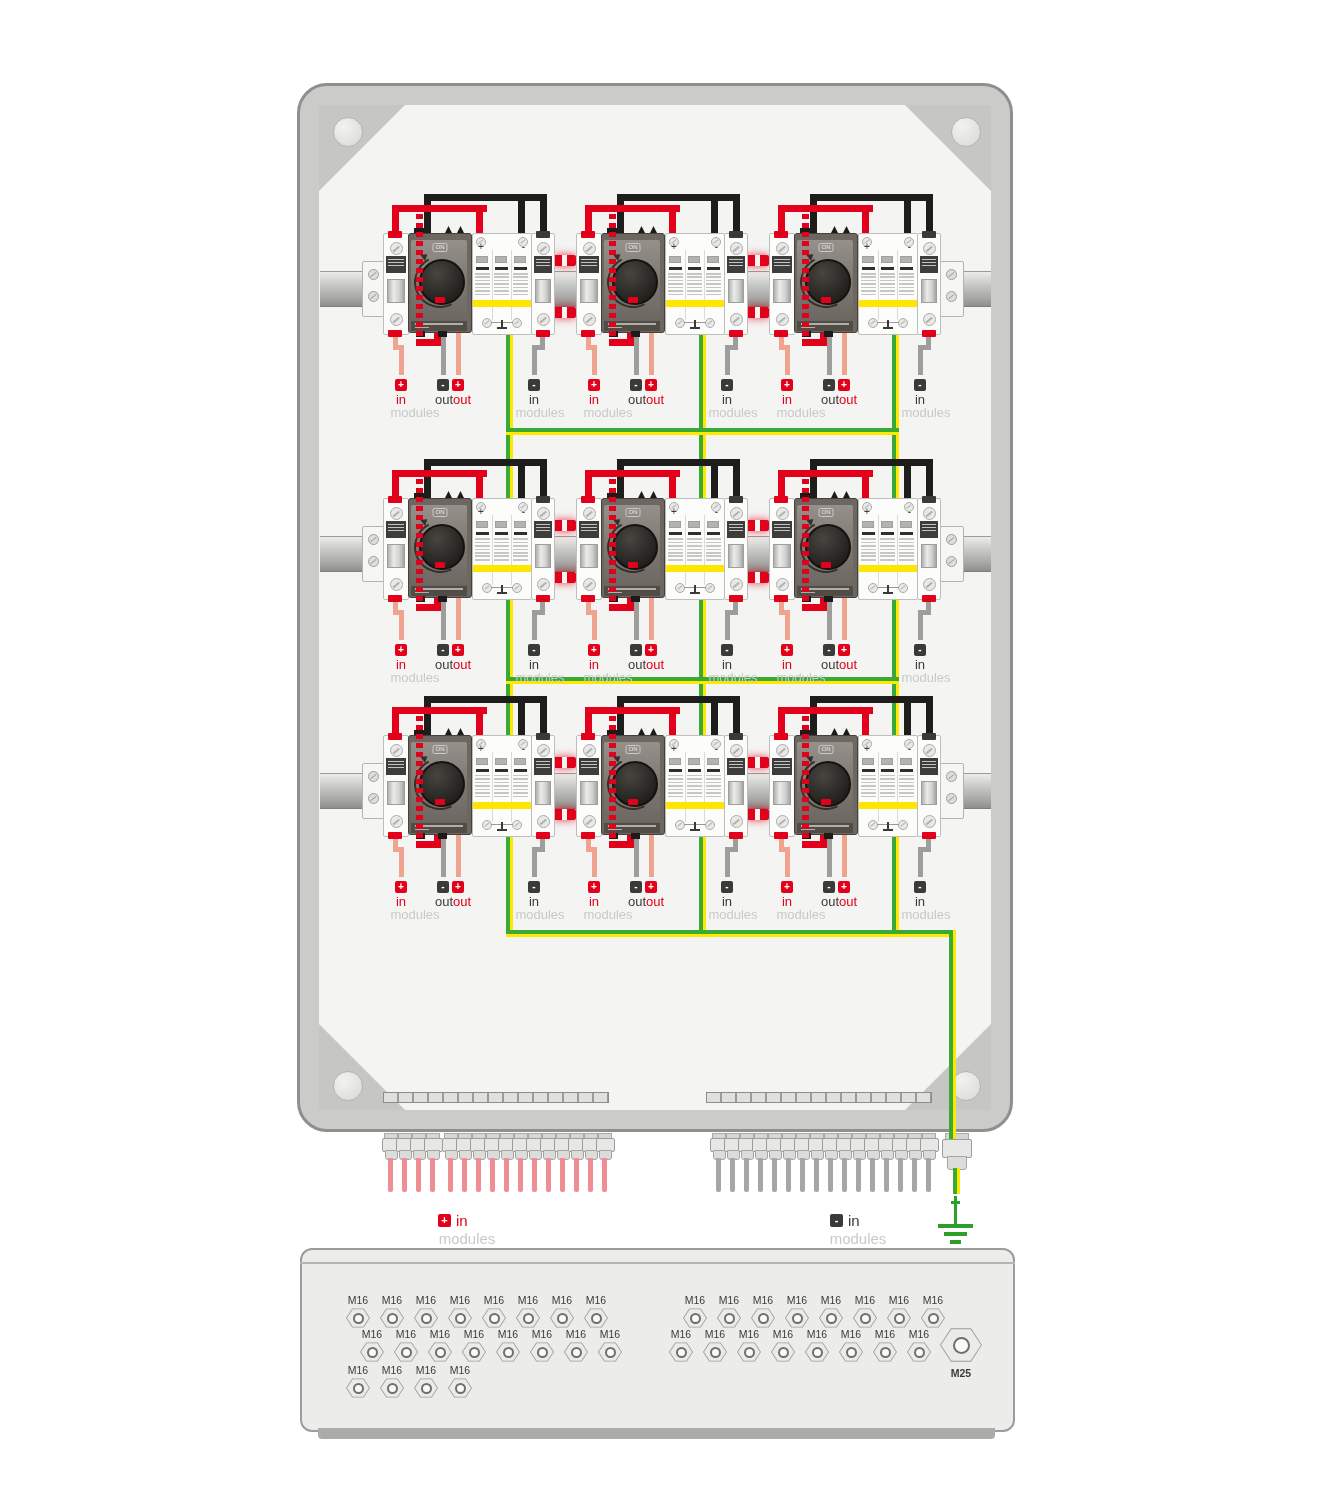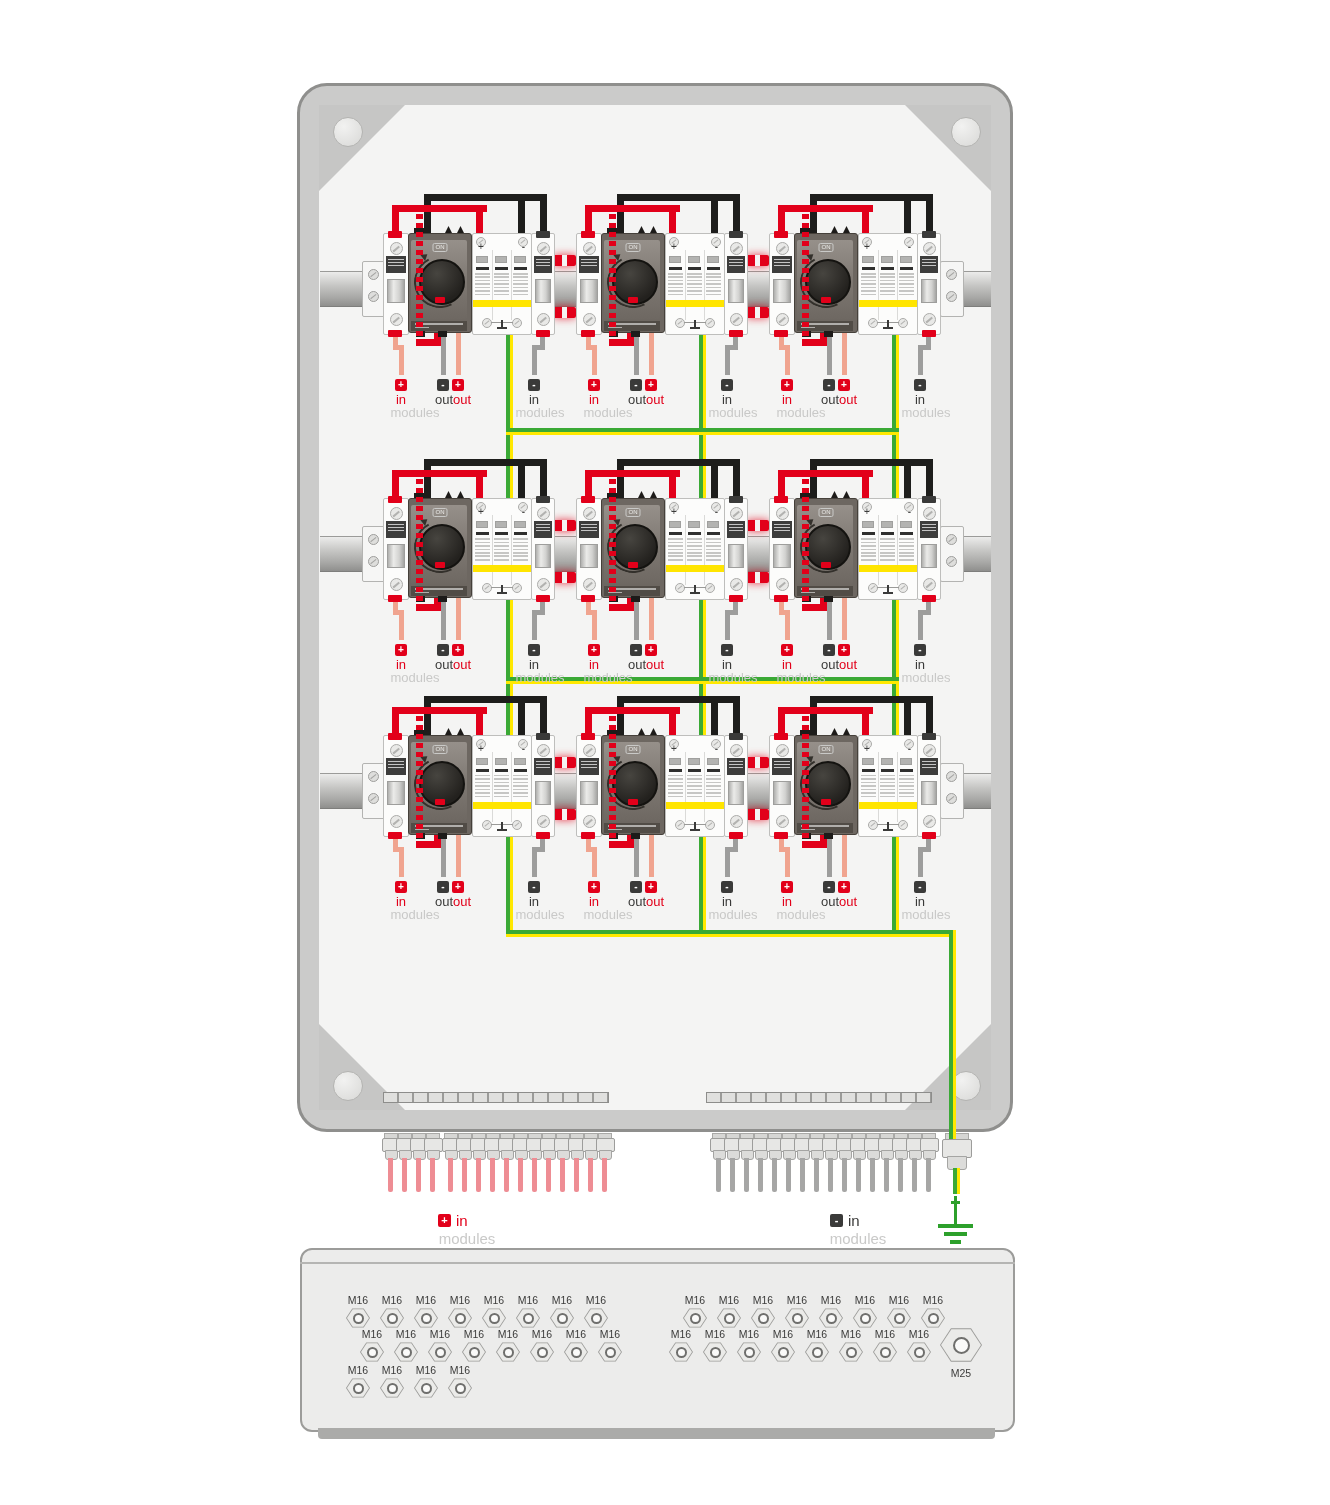--- a/index.html
+++ b/index.html
@@ -1442,15 +1442,15 @@
       <div class="mlab" style="position: absolute; left: 885px; top: 1328px;">M16</div>
       <div class="hexo" style="position: absolute; left: 907px; top: 1342px; width: 24px; height: 20px;">
         <div class="hexi" style="width: 22px; height: 18px;"></div>
         <div class="hole" style="width: 11px; height: 11px; left: 6.5px; top: 4.5px;"></div>
       </div>
       <div class="mlab" style="position: absolute; left: 919px; top: 1328px;">M16</div>
       <div class="hexo" style="position: absolute; left: 940px; top: 1327.5px; width: 42px; height: 35px;">
         <div class="hexi" style="width: 40px; height: 33px;"></div>
         <div class="hole" style="width: 17px; height: 17px; left: 12.5px; top: 9px;"></div>
       </div>
-      <div class="mlab" style="position: absolute; left: 961px; top: 1366.5px;">M25</div>
+      <div class="mlab" style="position: absolute; left: 961px; top: 1366.5px; font-weight: bold;">M25</div>
     </div>
 </div>
 
 </body></html>

